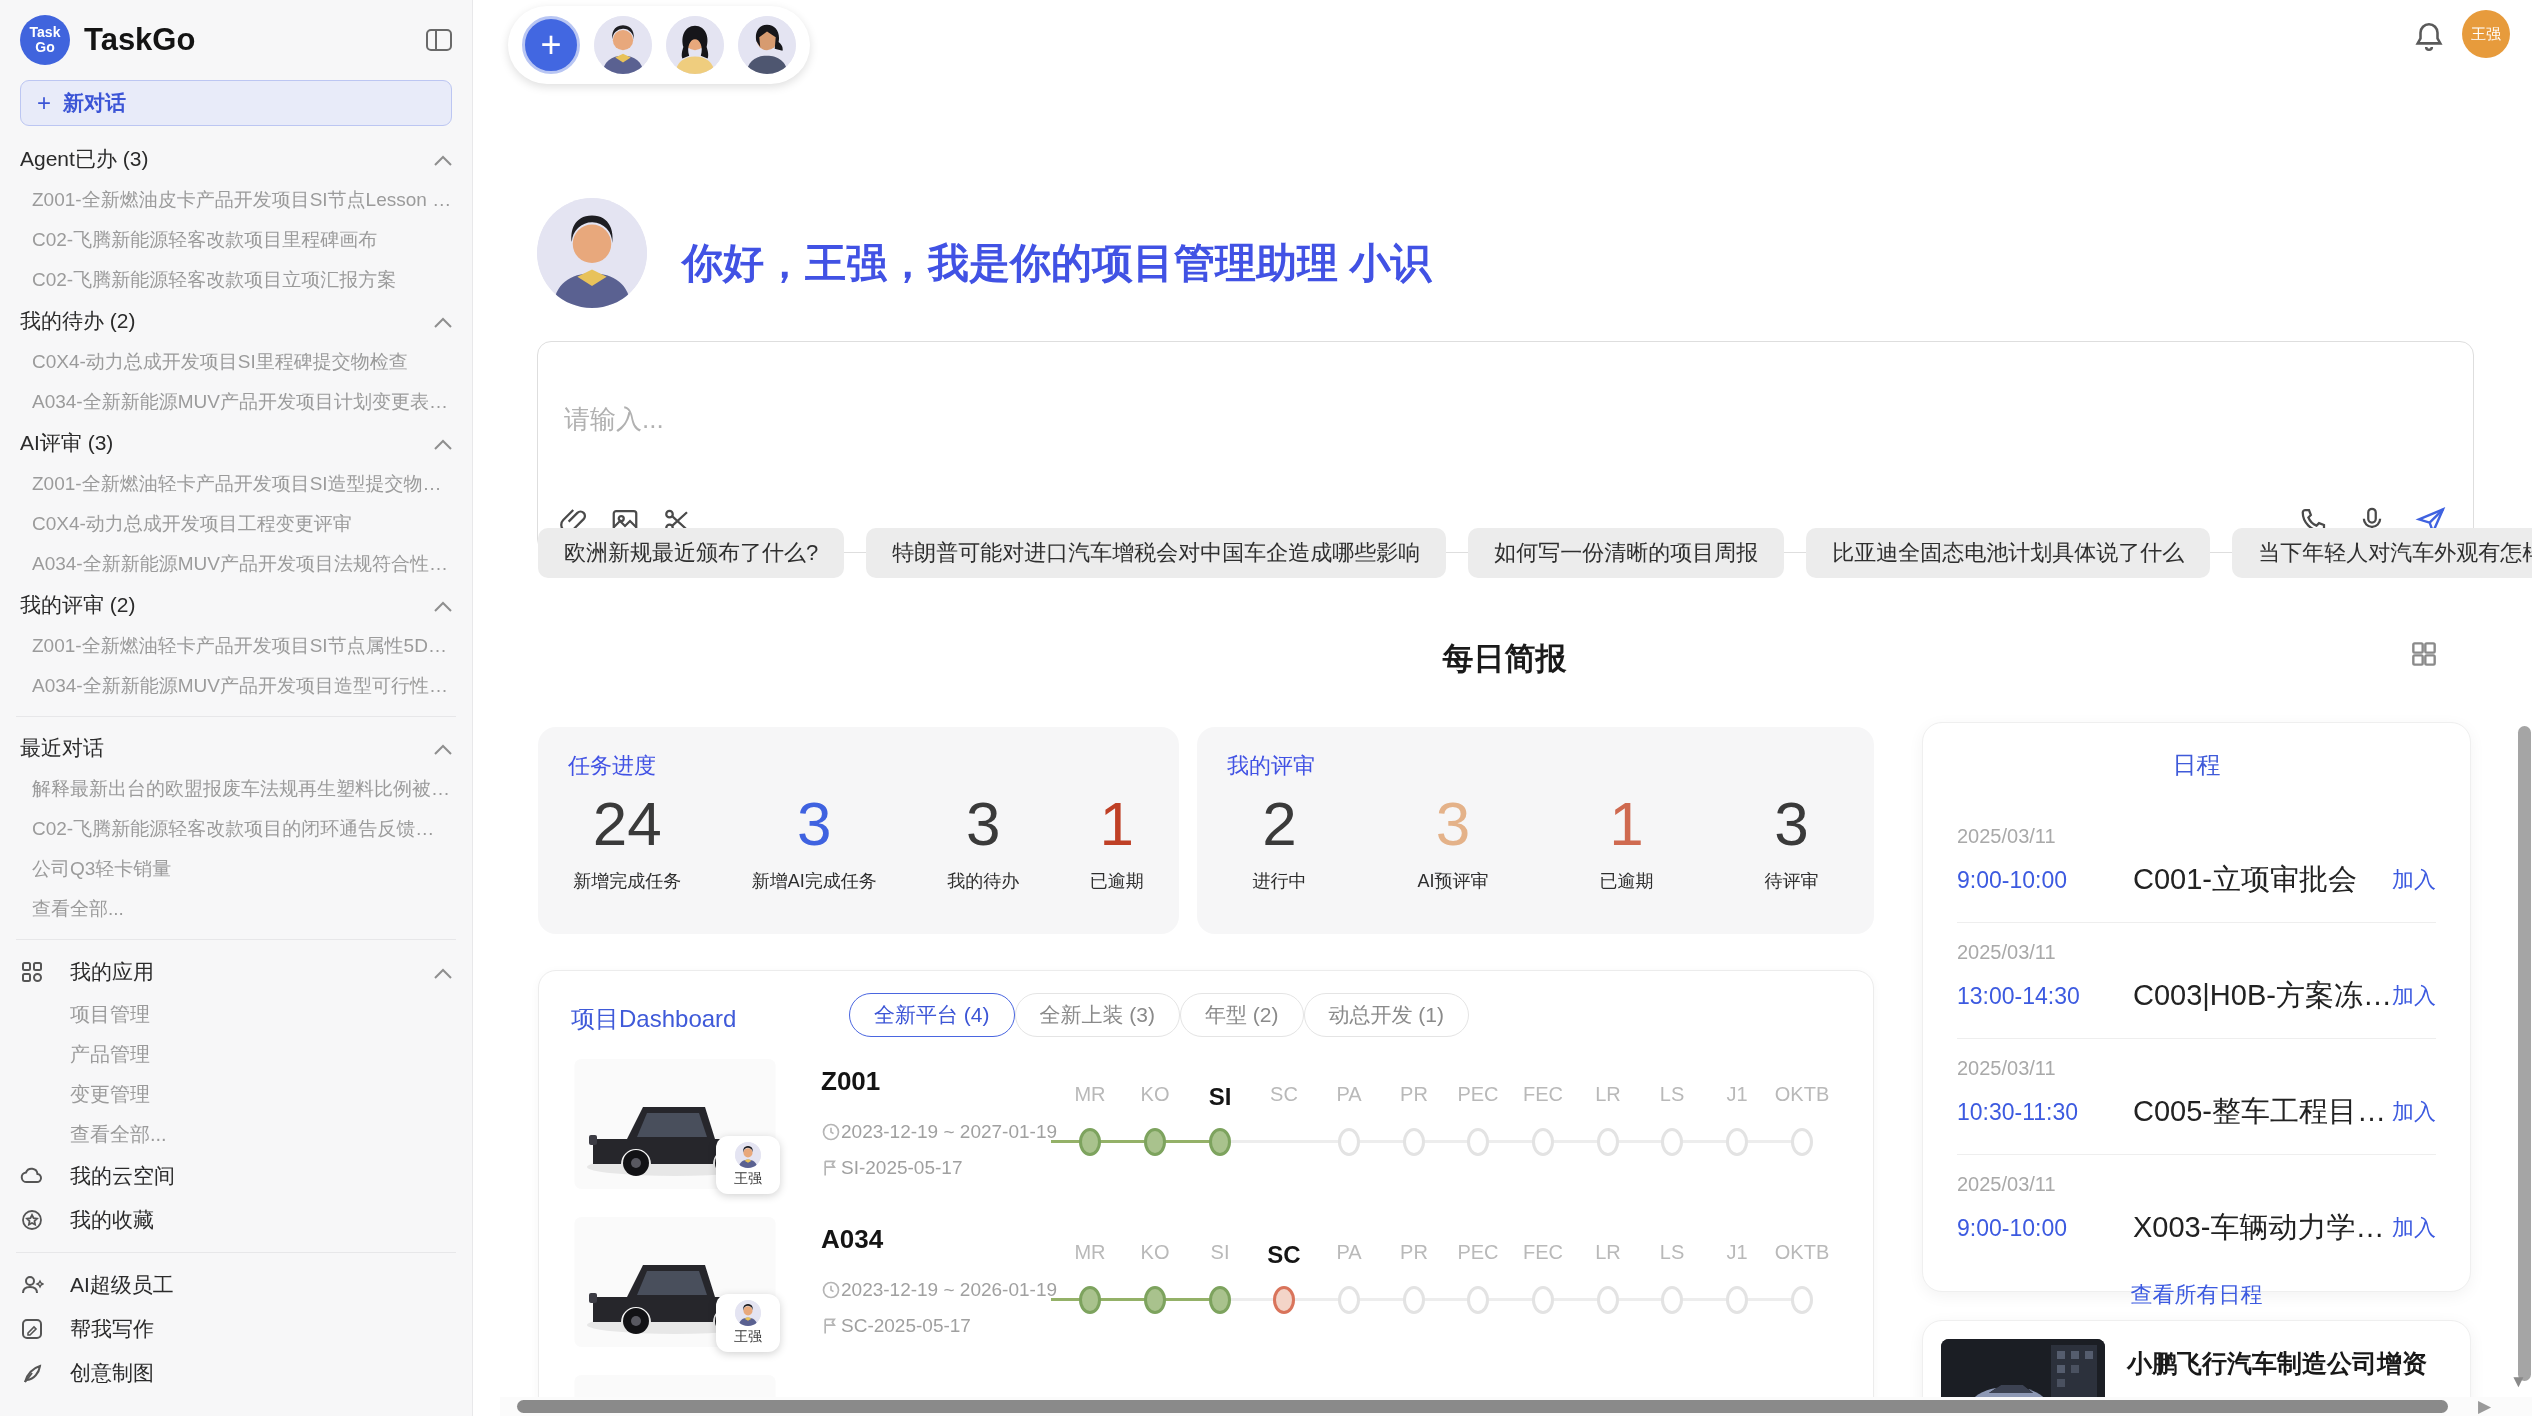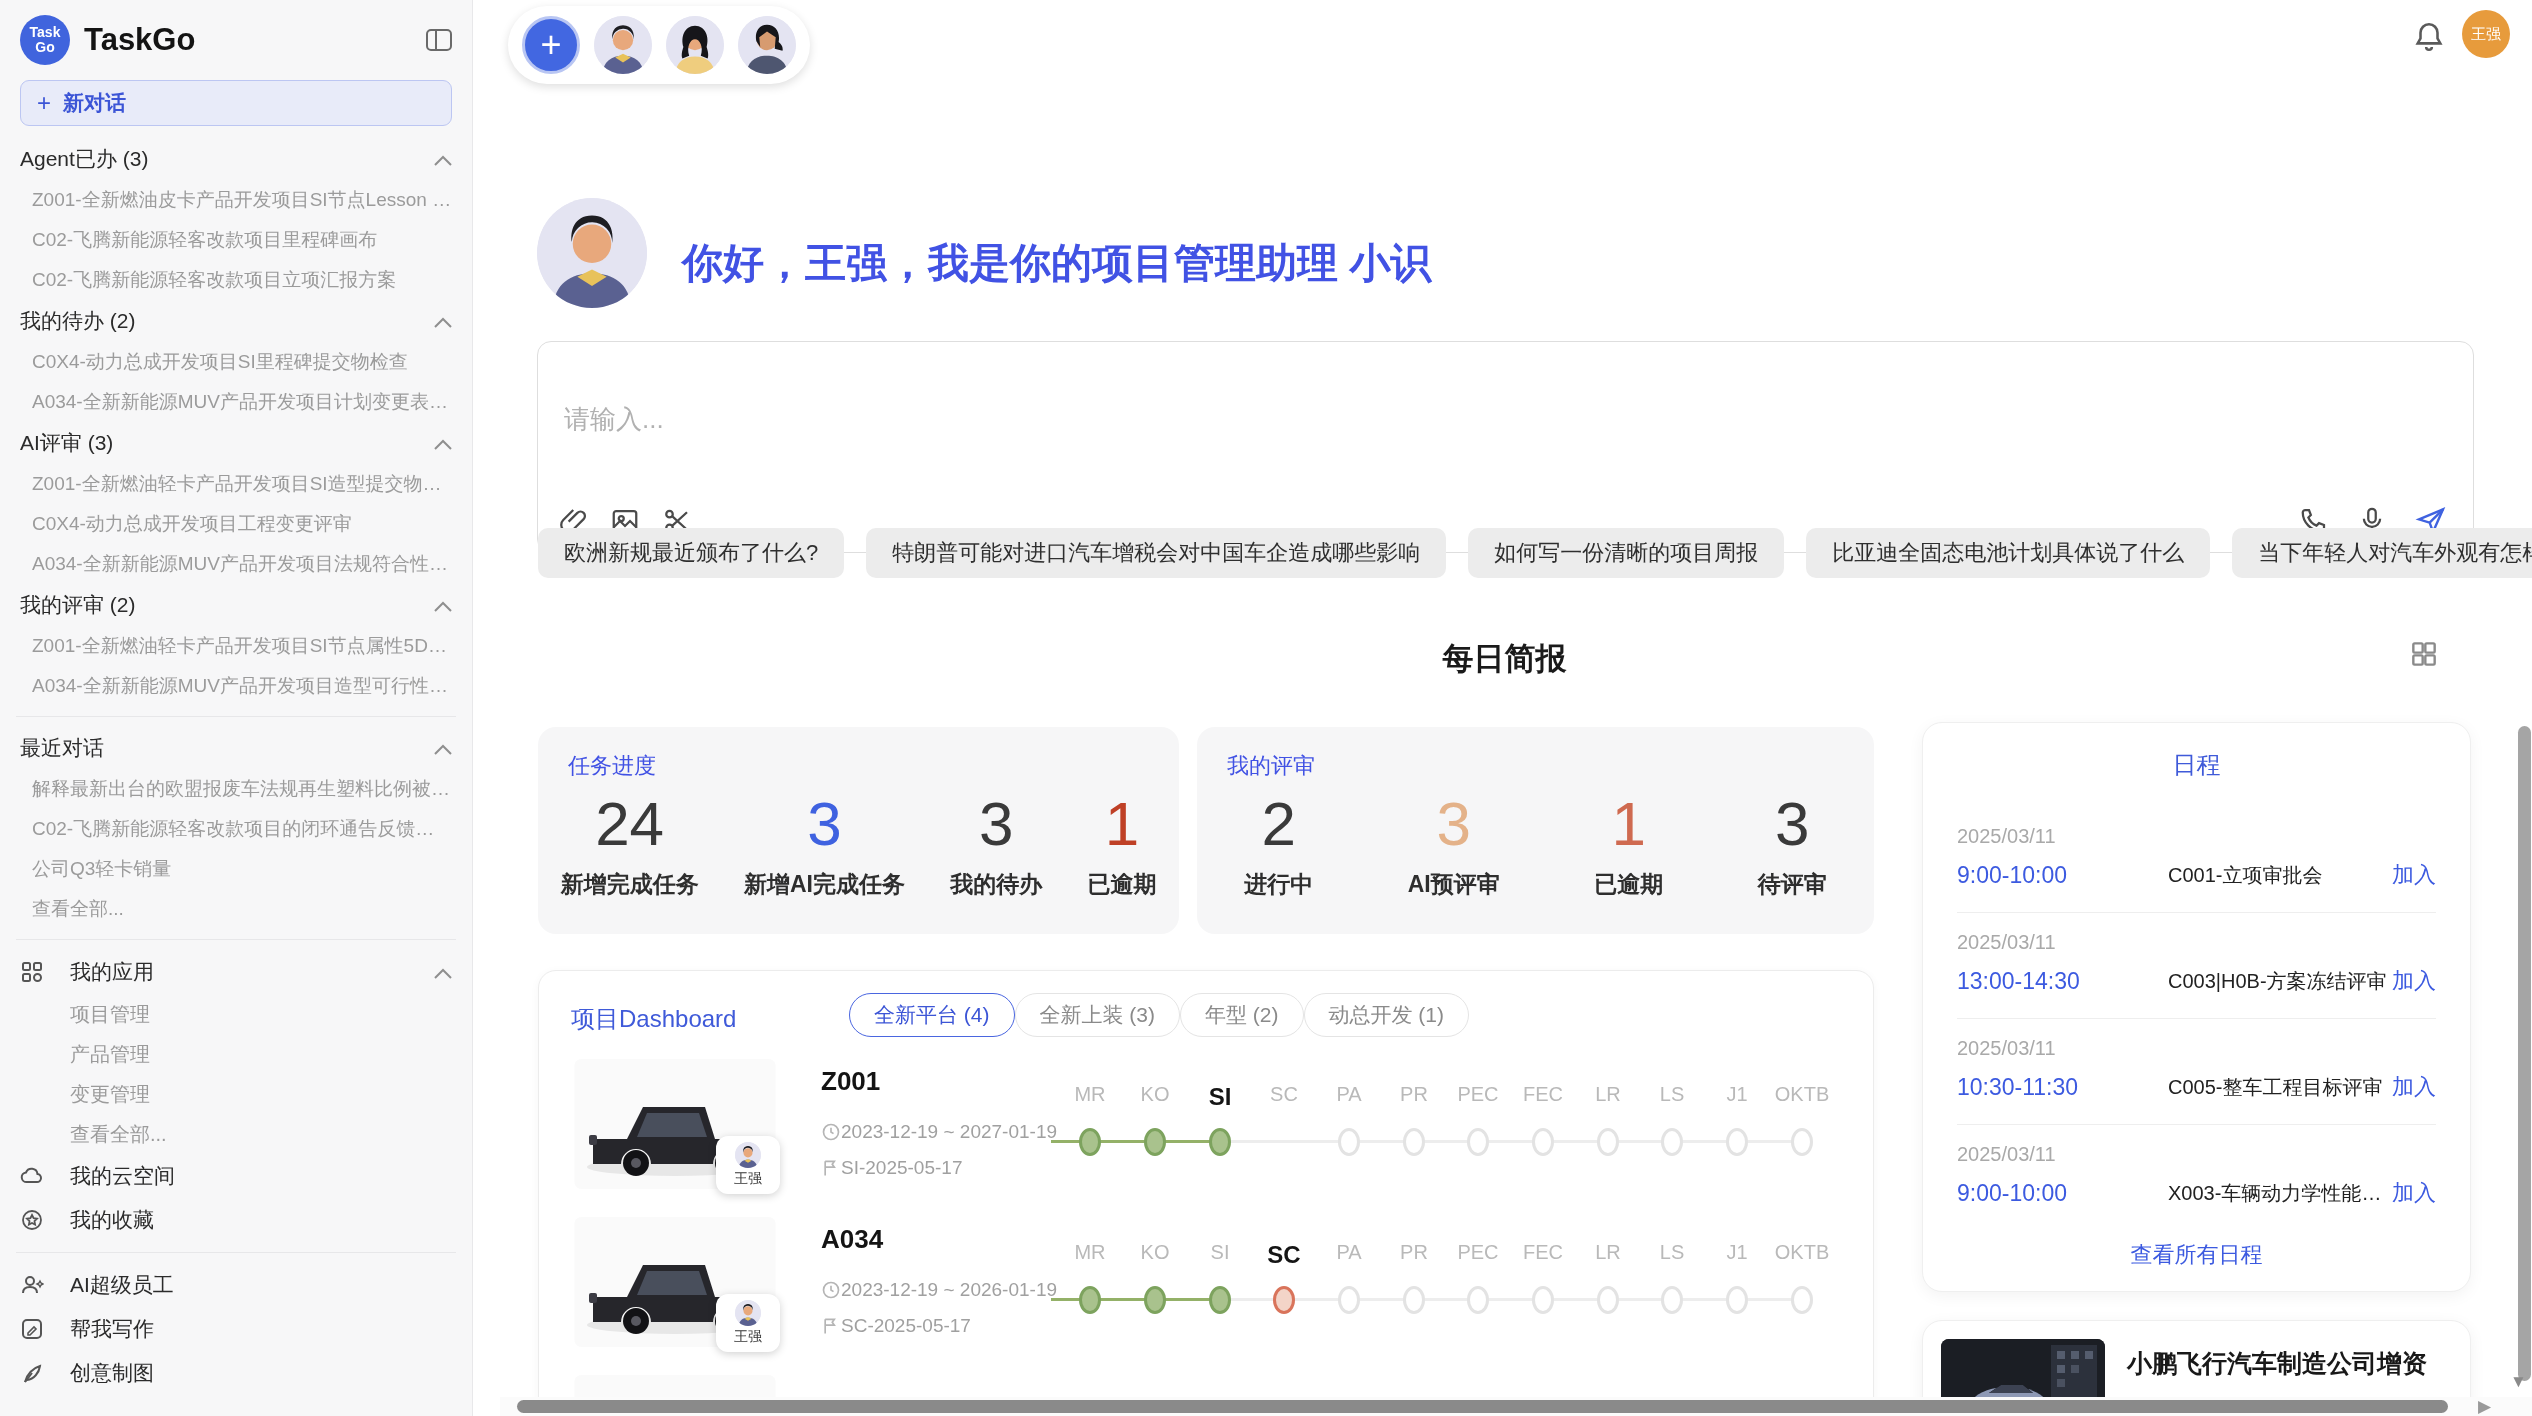--- a/index.html
+++ b/index.html
@@ -66,21 +66,21 @@
   .brief-title { position:absolute; left:538px; top:638px; width:1933px; text-align:center;
     font-size:31px; font-weight:700; color:#1a1a1a; }
   .grid-btn { position:absolute; left:2408px; top:638px; cursor:pointer; }
   .stat-card { position:absolute; top:727px; height:207px; background:#f6f6f7; border-radius:18px; }
   .stat-card.task { left:538px; width:641px; }
   .stat-card.review { left:1197px; width:677px; }
   .card-label { position:absolute; left:30px; top:24px; font-size:22px; color:#4152e4; }
   .stats { position:absolute; left:0; right:0; top:64px; display:flex; justify-content:space-around; }
   .stat { text-align:center; }
   .stat .v { font-size:62px; font-weight:500; line-height:66px; }
-  .stat .l { font-size:23px; color:#2e2e2e; margin-top:12px;font-weight:bold; }
+  .stat .l { font-size:18px; color:#2e2e2e; margin-top:12px; }
   .v.dark{color:#3a3a3a;} .v.blue{color:#3f62e0;} .v.red{color:#bf4026;}
   .v.tan{color:#e4b289;} .v.orange{color:#cf6a50;}
 
   
   .dash-card { position:absolute; left:538px; top:970px; width:1336px; height:520px;
     background:#fff; border:1px solid #ececec; border-radius:18px;
     box-shadow:0 2px 10px rgba(0,0,0,.04); overflow:hidden; }
   .dash-title { position:absolute; left:32px; top:32px; font-size:24px; color:#3f5ad9; }
   .tabs { position:absolute; left:310px; top:22px; display:flex; }
   .tab { height:44px; line-height:41px; padding:0 24px; border-radius:22px; font-size:21px;
@@ -109,21 +109,21 @@
   
   .sched-card { position:absolute; left:1922px; top:722px; width:549px; height:570px; background:#fff;
     border:1px solid #efefef; border-radius:20px; box-shadow:0 4px 16px rgba(0,0,0,.05); }
   .sched-title { margin-top:26px; text-align:center; font-size:24px; color:#3f5ad9; }
   .sched-body { padding:0 34px; margin-top:26px; }
   .event { padding:18px 0 22px; border-bottom:1px solid #eee; }
   .event:last-child { border-bottom:none; }
   .e-date { font-size:20px; color:#a9a9a9; margin-bottom:12px; }
   .e-row { display:flex; align-items:center; }
   .e-time { font-size:23px; color:#3c5ae0; width:176px; }
-  .e-name { flex:1; font-size:20px; color:#222; overflow:hidden; white-space:nowrap; text-overflow:ellipsis;margin-left:35px; }
+  .e-name { flex:1; font-size:29px; color:#222; overflow:hidden; white-space:nowrap; text-overflow:ellipsis; }
   .e-join { font-size:22px; color:#3c5ae0; cursor:pointer; }
   .sched-all { text-align:center; font-size:22px; color:#3c5ae0; margin-top:10px; cursor:pointer; }
 
   
   .news-card { position:absolute; left:1922px; top:1320px; width:549px; height:150px; background:#fff;
     border:1px solid #efefef; border-radius:20px; box-shadow:0 4px 16px rgba(0,0,0,.06);
     display:flex; padding:18px; gap:22px; overflow:hidden; }
   .news-img { flex:none; width:164px; height:100px; border-radius:8px; overflow:hidden; background:#222; }
   .news-title { font-size:25px; font-weight:700; color:#191919; margin-top:8px; }
   .news-snippet { font-size:21px; color:#8c8c8c; margin-top:16px; white-space:nowrap; }

